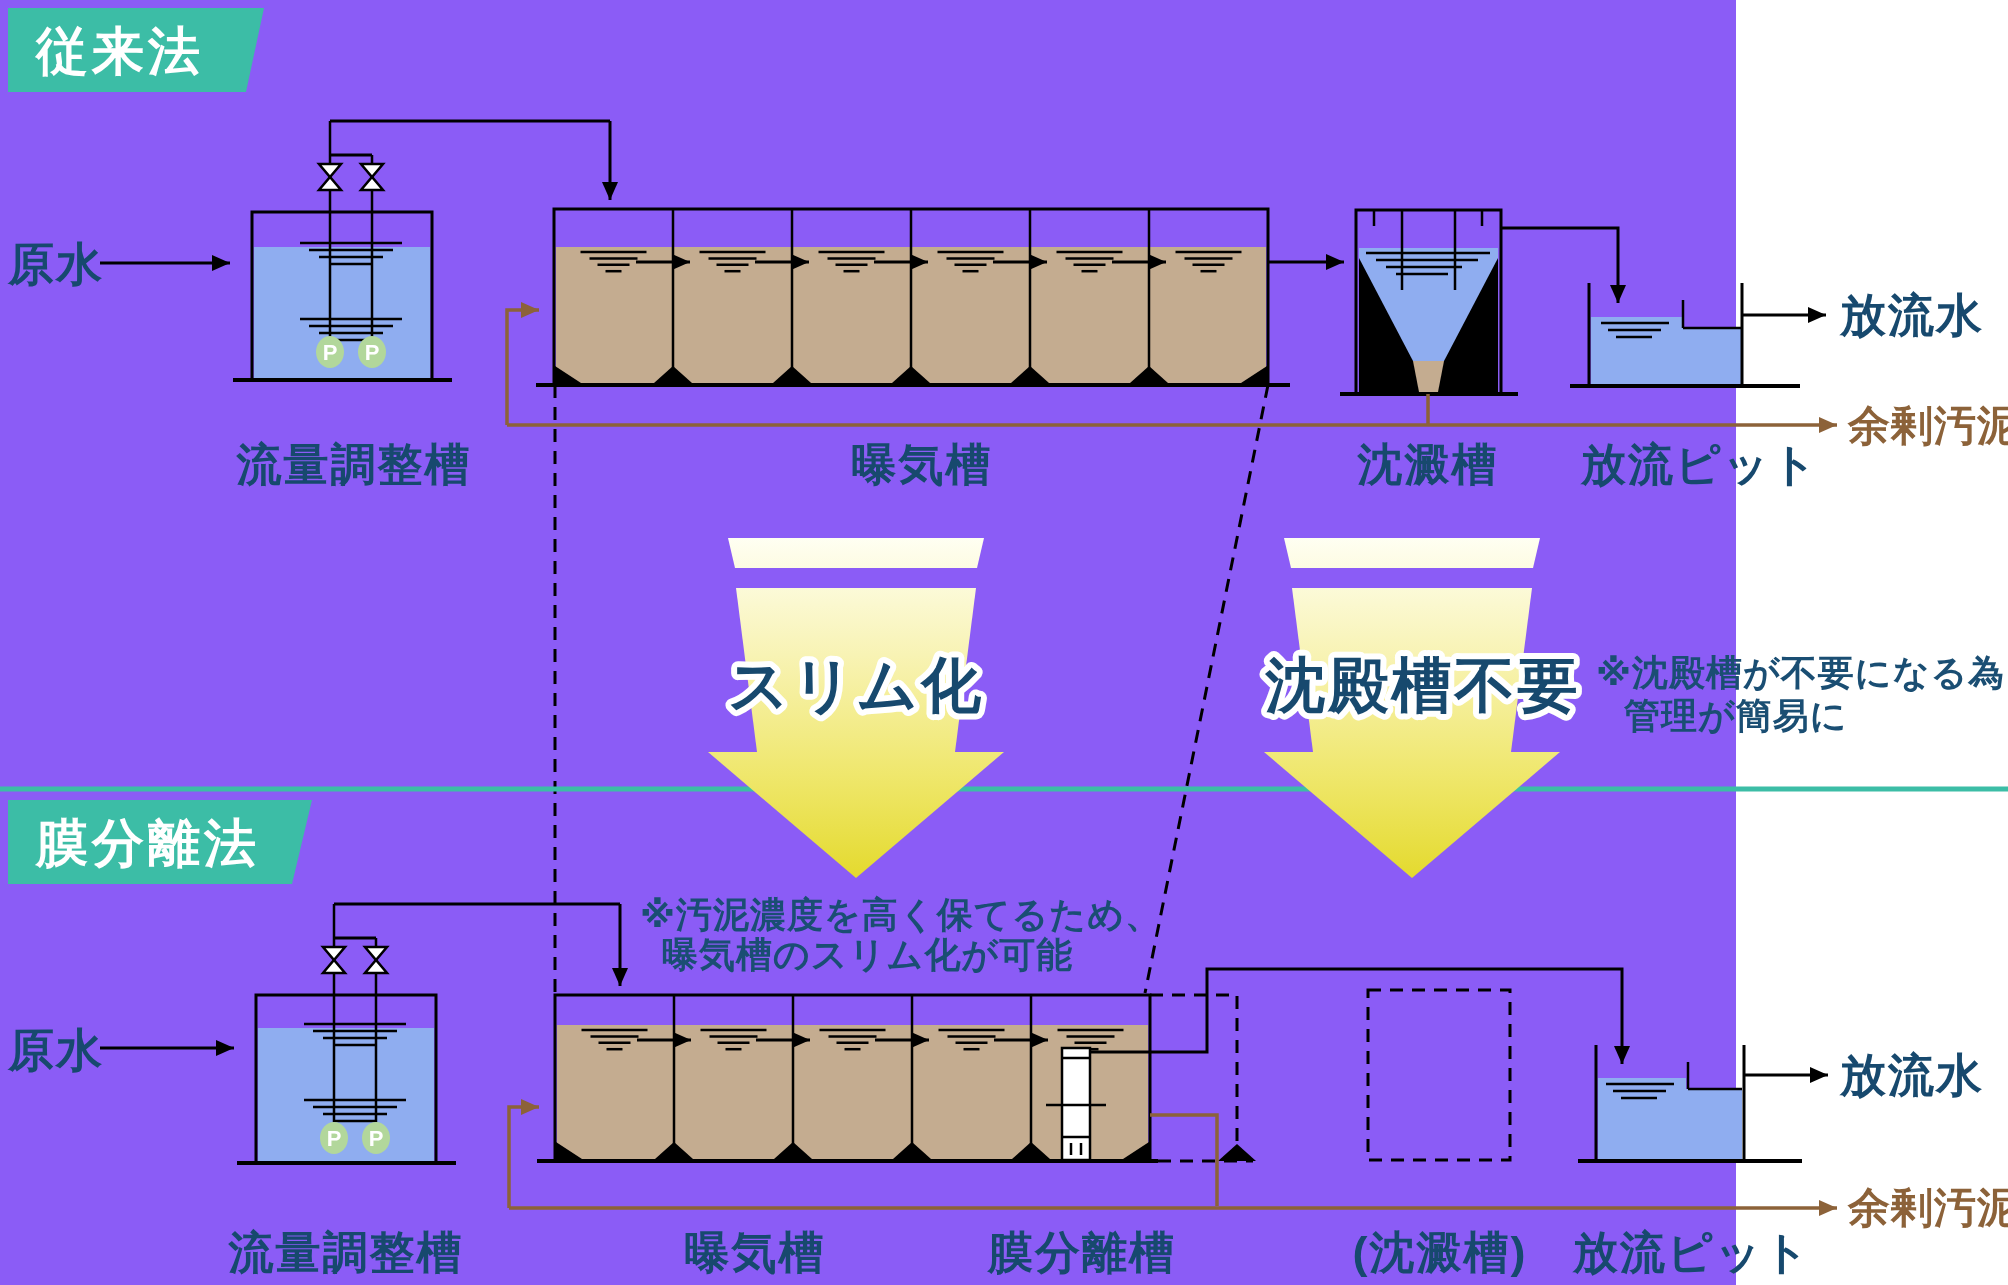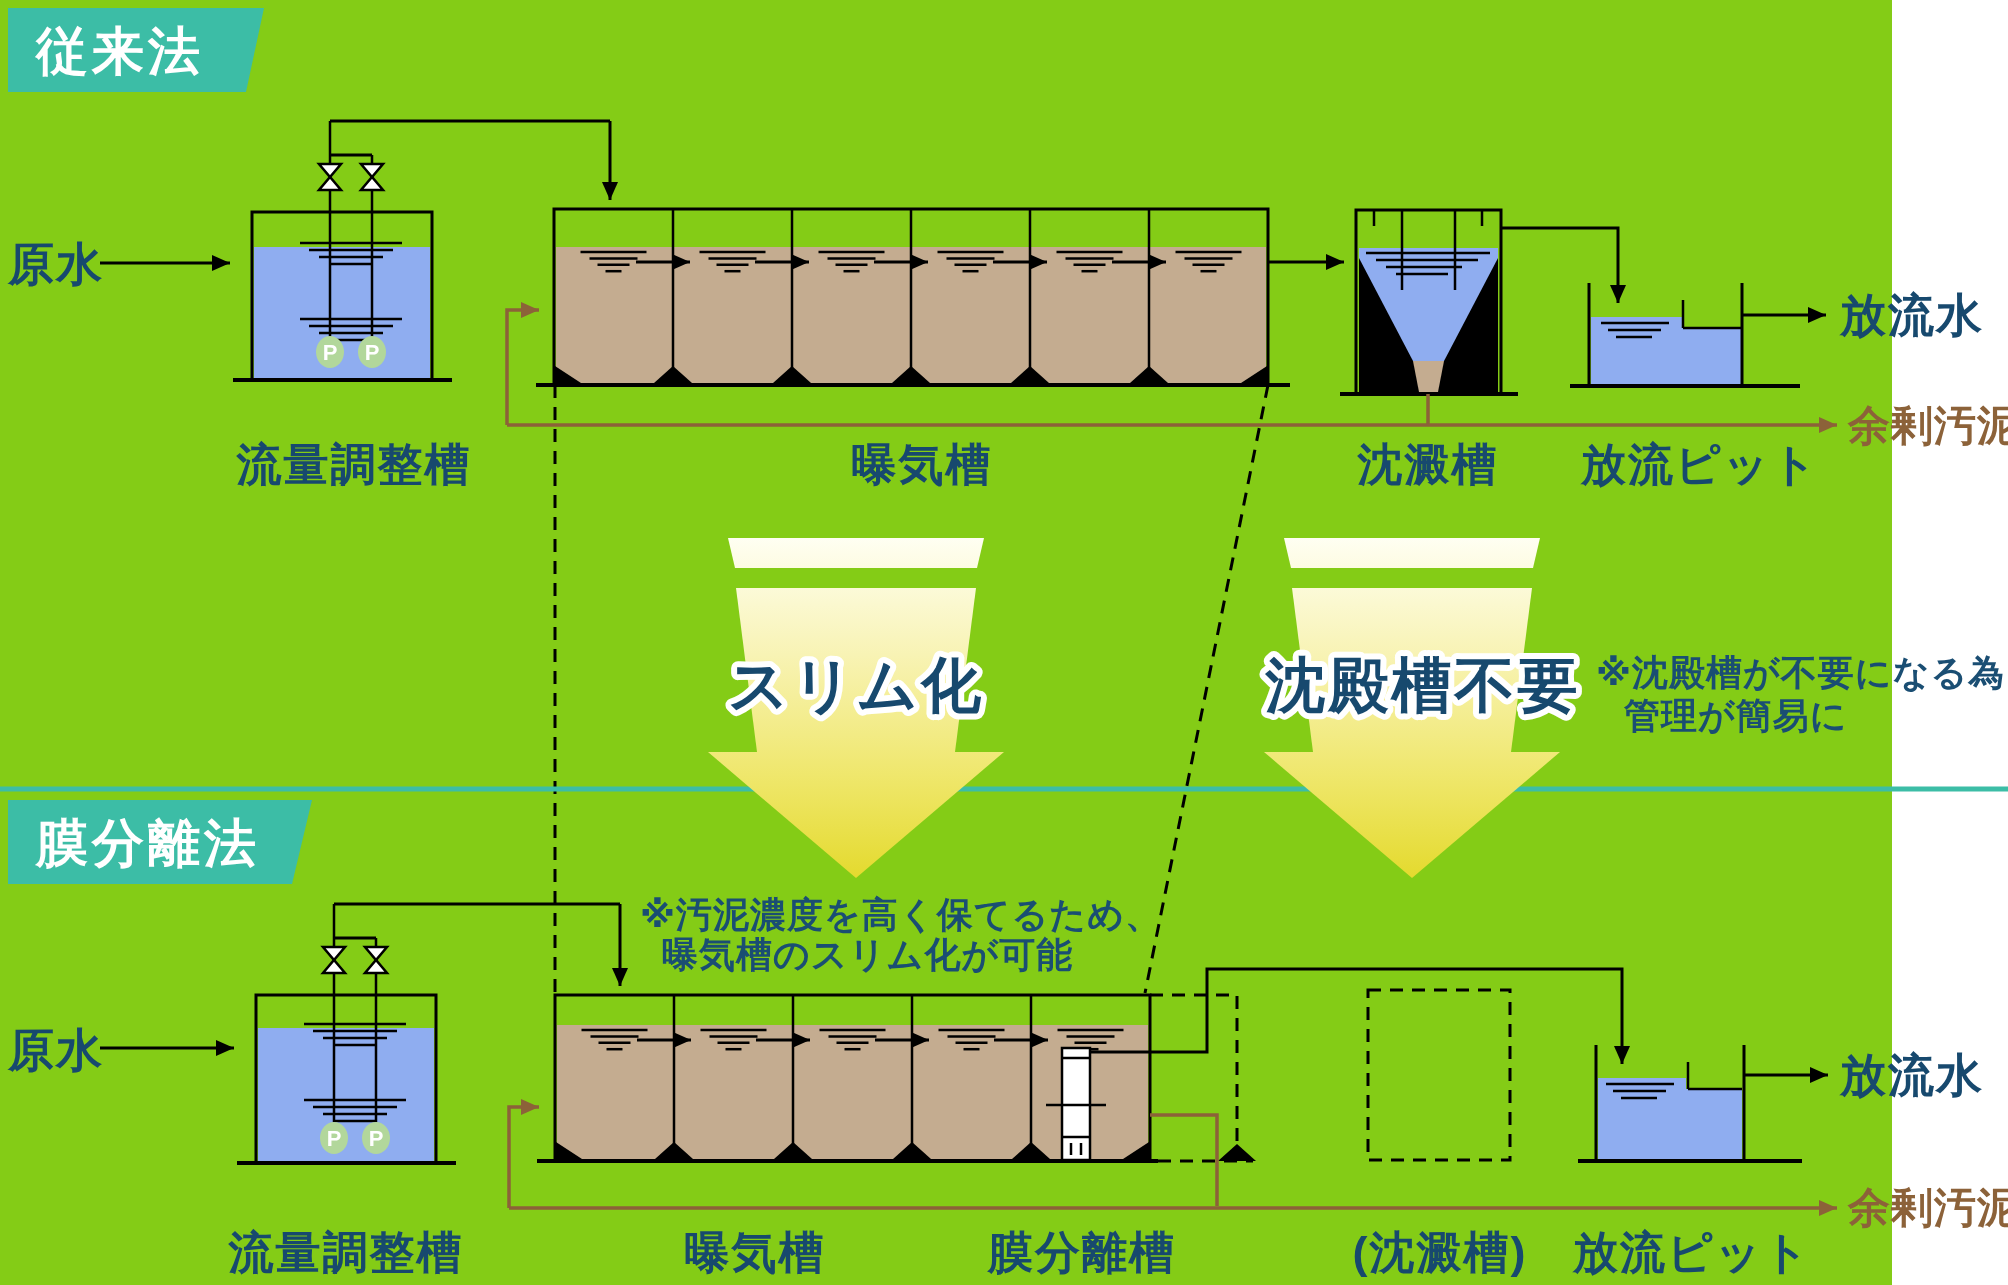--- a/index.html
+++ b/index.html
@@ -1,16 +1,16 @@
 <!DOCTYPE html>
 <html><head>
 <meta charset="utf-8">
 <style>
   html,body{margin:0;padding:0;background:#fff;}
-  #stage{width:1892px;height:1285px;position:relative;background:#84cc16;}
+  #stage{width:1736px;height:1285px;position:relative;background:#8b5cf6;}
   svg{display:block;}
   text{font-family:"Liberation Sans","DejaVu Sans",sans-serif;}
   .banner-t{font-size:52px;font-weight:700;fill:#ffffff;letter-spacing:4px;}
   .lbl{font-size:45px;font-weight:600;fill:#17496e;text-anchor:middle;letter-spacing:2px;}
   .side{font-size:46px;font-weight:600;fill:#17496e;letter-spacing:2px;}
   .sludge-t{font-size:42px;font-weight:600;fill:#8c6239;letter-spacing:1px;}
   .big{font-size:60px;font-weight:800;fill:#17496e;text-anchor:middle;letter-spacing:3px;
        stroke:#ffffff;stroke-width:12px;paint-order:stroke;stroke-linejoin:round;}
   .note{font-size:36px;font-weight:600;fill:#1a4e73;letter-spacing:1px;}
   .p-t{font-size:22px;font-weight:700;fill:#ffffff;text-anchor:middle;}

